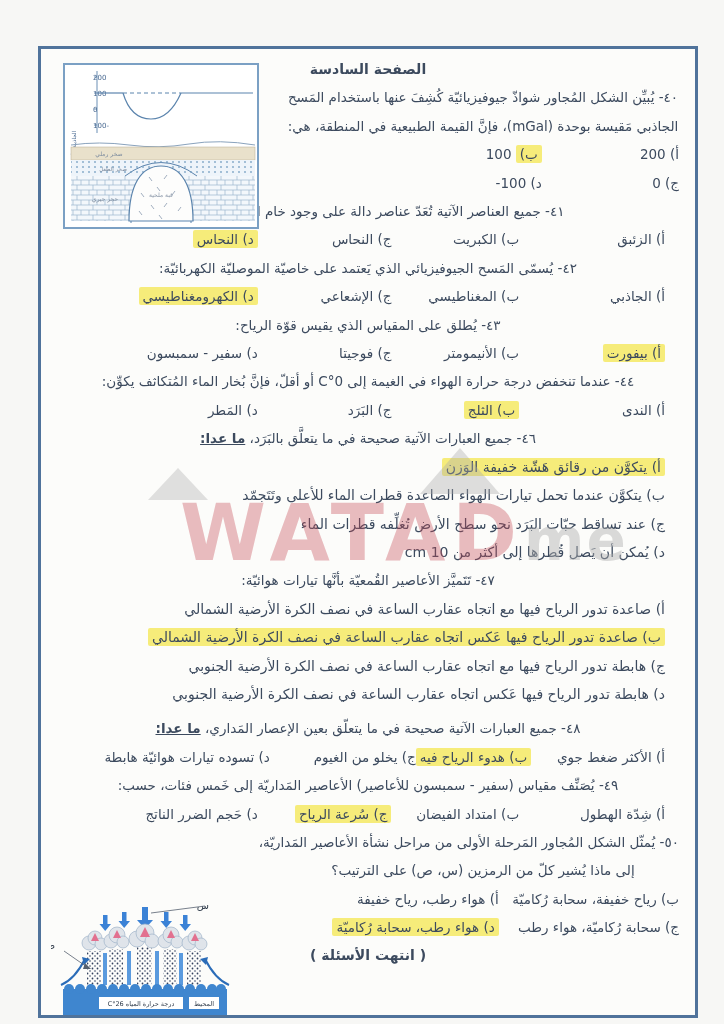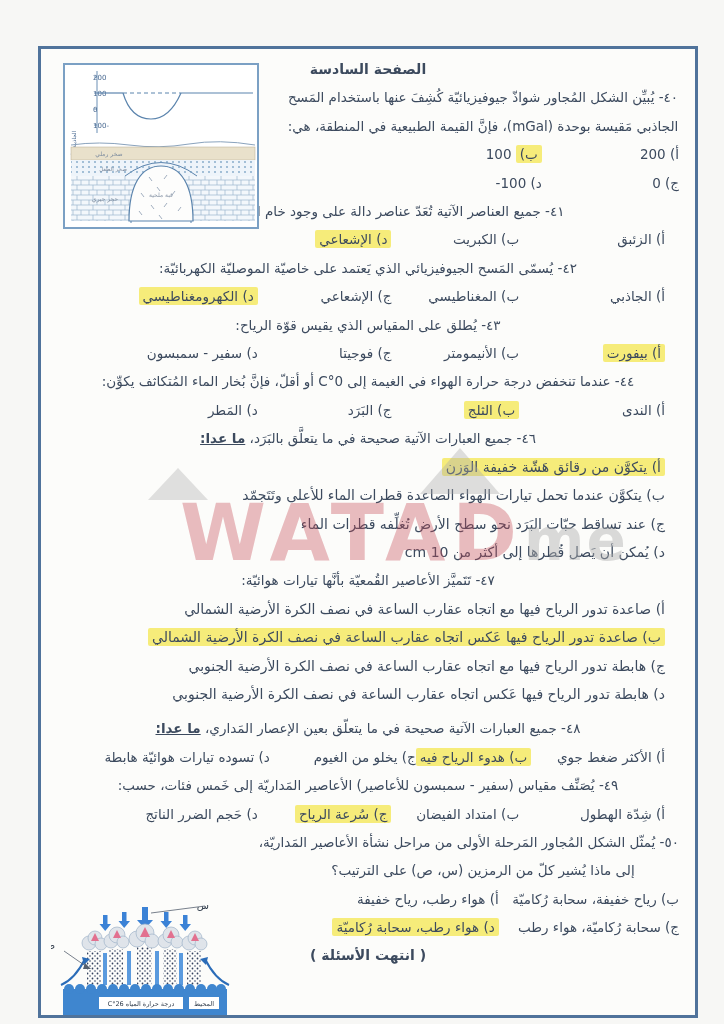--- a/index.html
+++ b/index.html
@@ -130,21 +130,22 @@
         <span class="cell">ج) 0</span>
         <span class="cell">د) ‎-100</span>
       </div>
     </div>
 
     <div>
       <div class="line"><span>٤١- جميع العناصر الآتية تُعَدّ عناصر دالة على وجود خام الذهب، </span><span class="u">ما عدا:</span></div>
       <div class="opts4">
         <span class="cell">أ) الزئبق</span>
         <span class="cell">ب) الكبريت</span>
-        <span class="cell"><span class="hl">د) الإشعاعي</span></span>
+        <span class="cell">ج) النحاس</span>
+        <span class="cell"><span class="hl">د) النحاس</span></span>
       </div>
     </div>
 
     <div>
       <div class="line">٤٢- يُسمّى المَسح الجيوفيزيائي الذي يَعتمد على خاصيّة الموصليّة الكهربائيّة:</div>
       <div class="opts4">
         <span class="cell">أ) الجاذبي</span>
         <span class="cell">ب) المغناطيسي</span>
         <span class="cell">ج) الإشعاعي</span>
         <span class="cell"><span class="hl">د) الكهرومغناطيسي</span></span>

